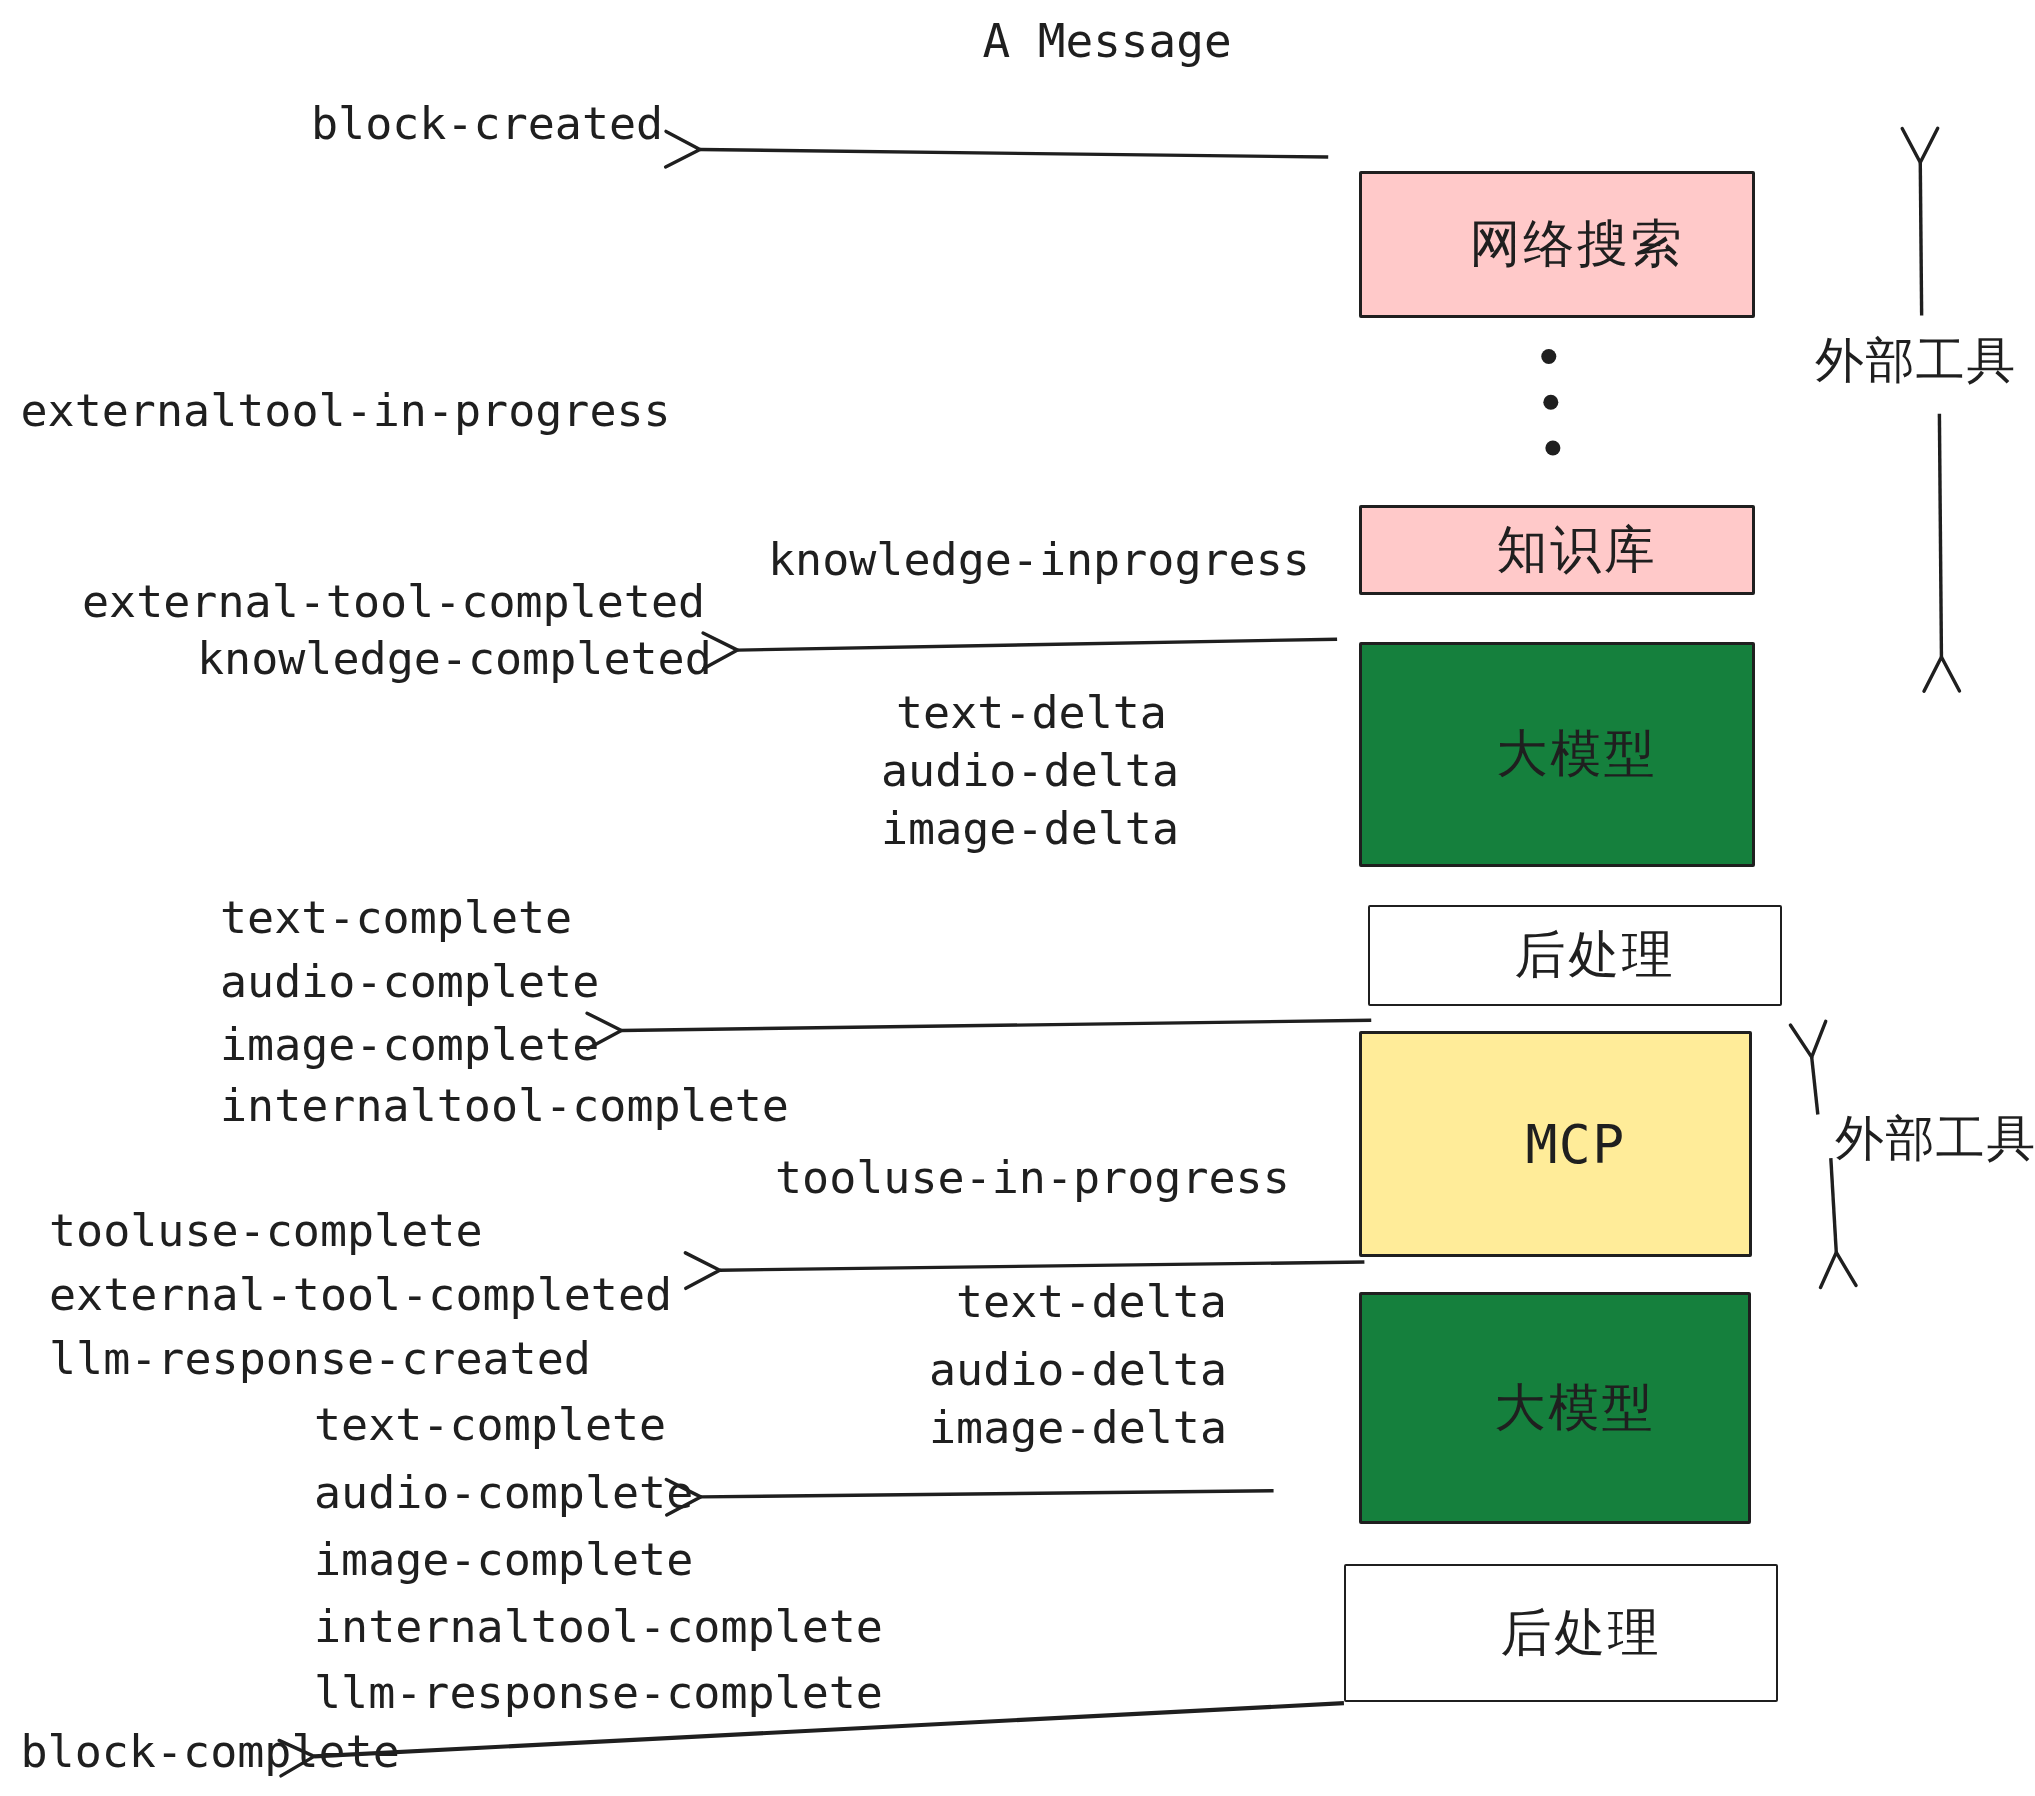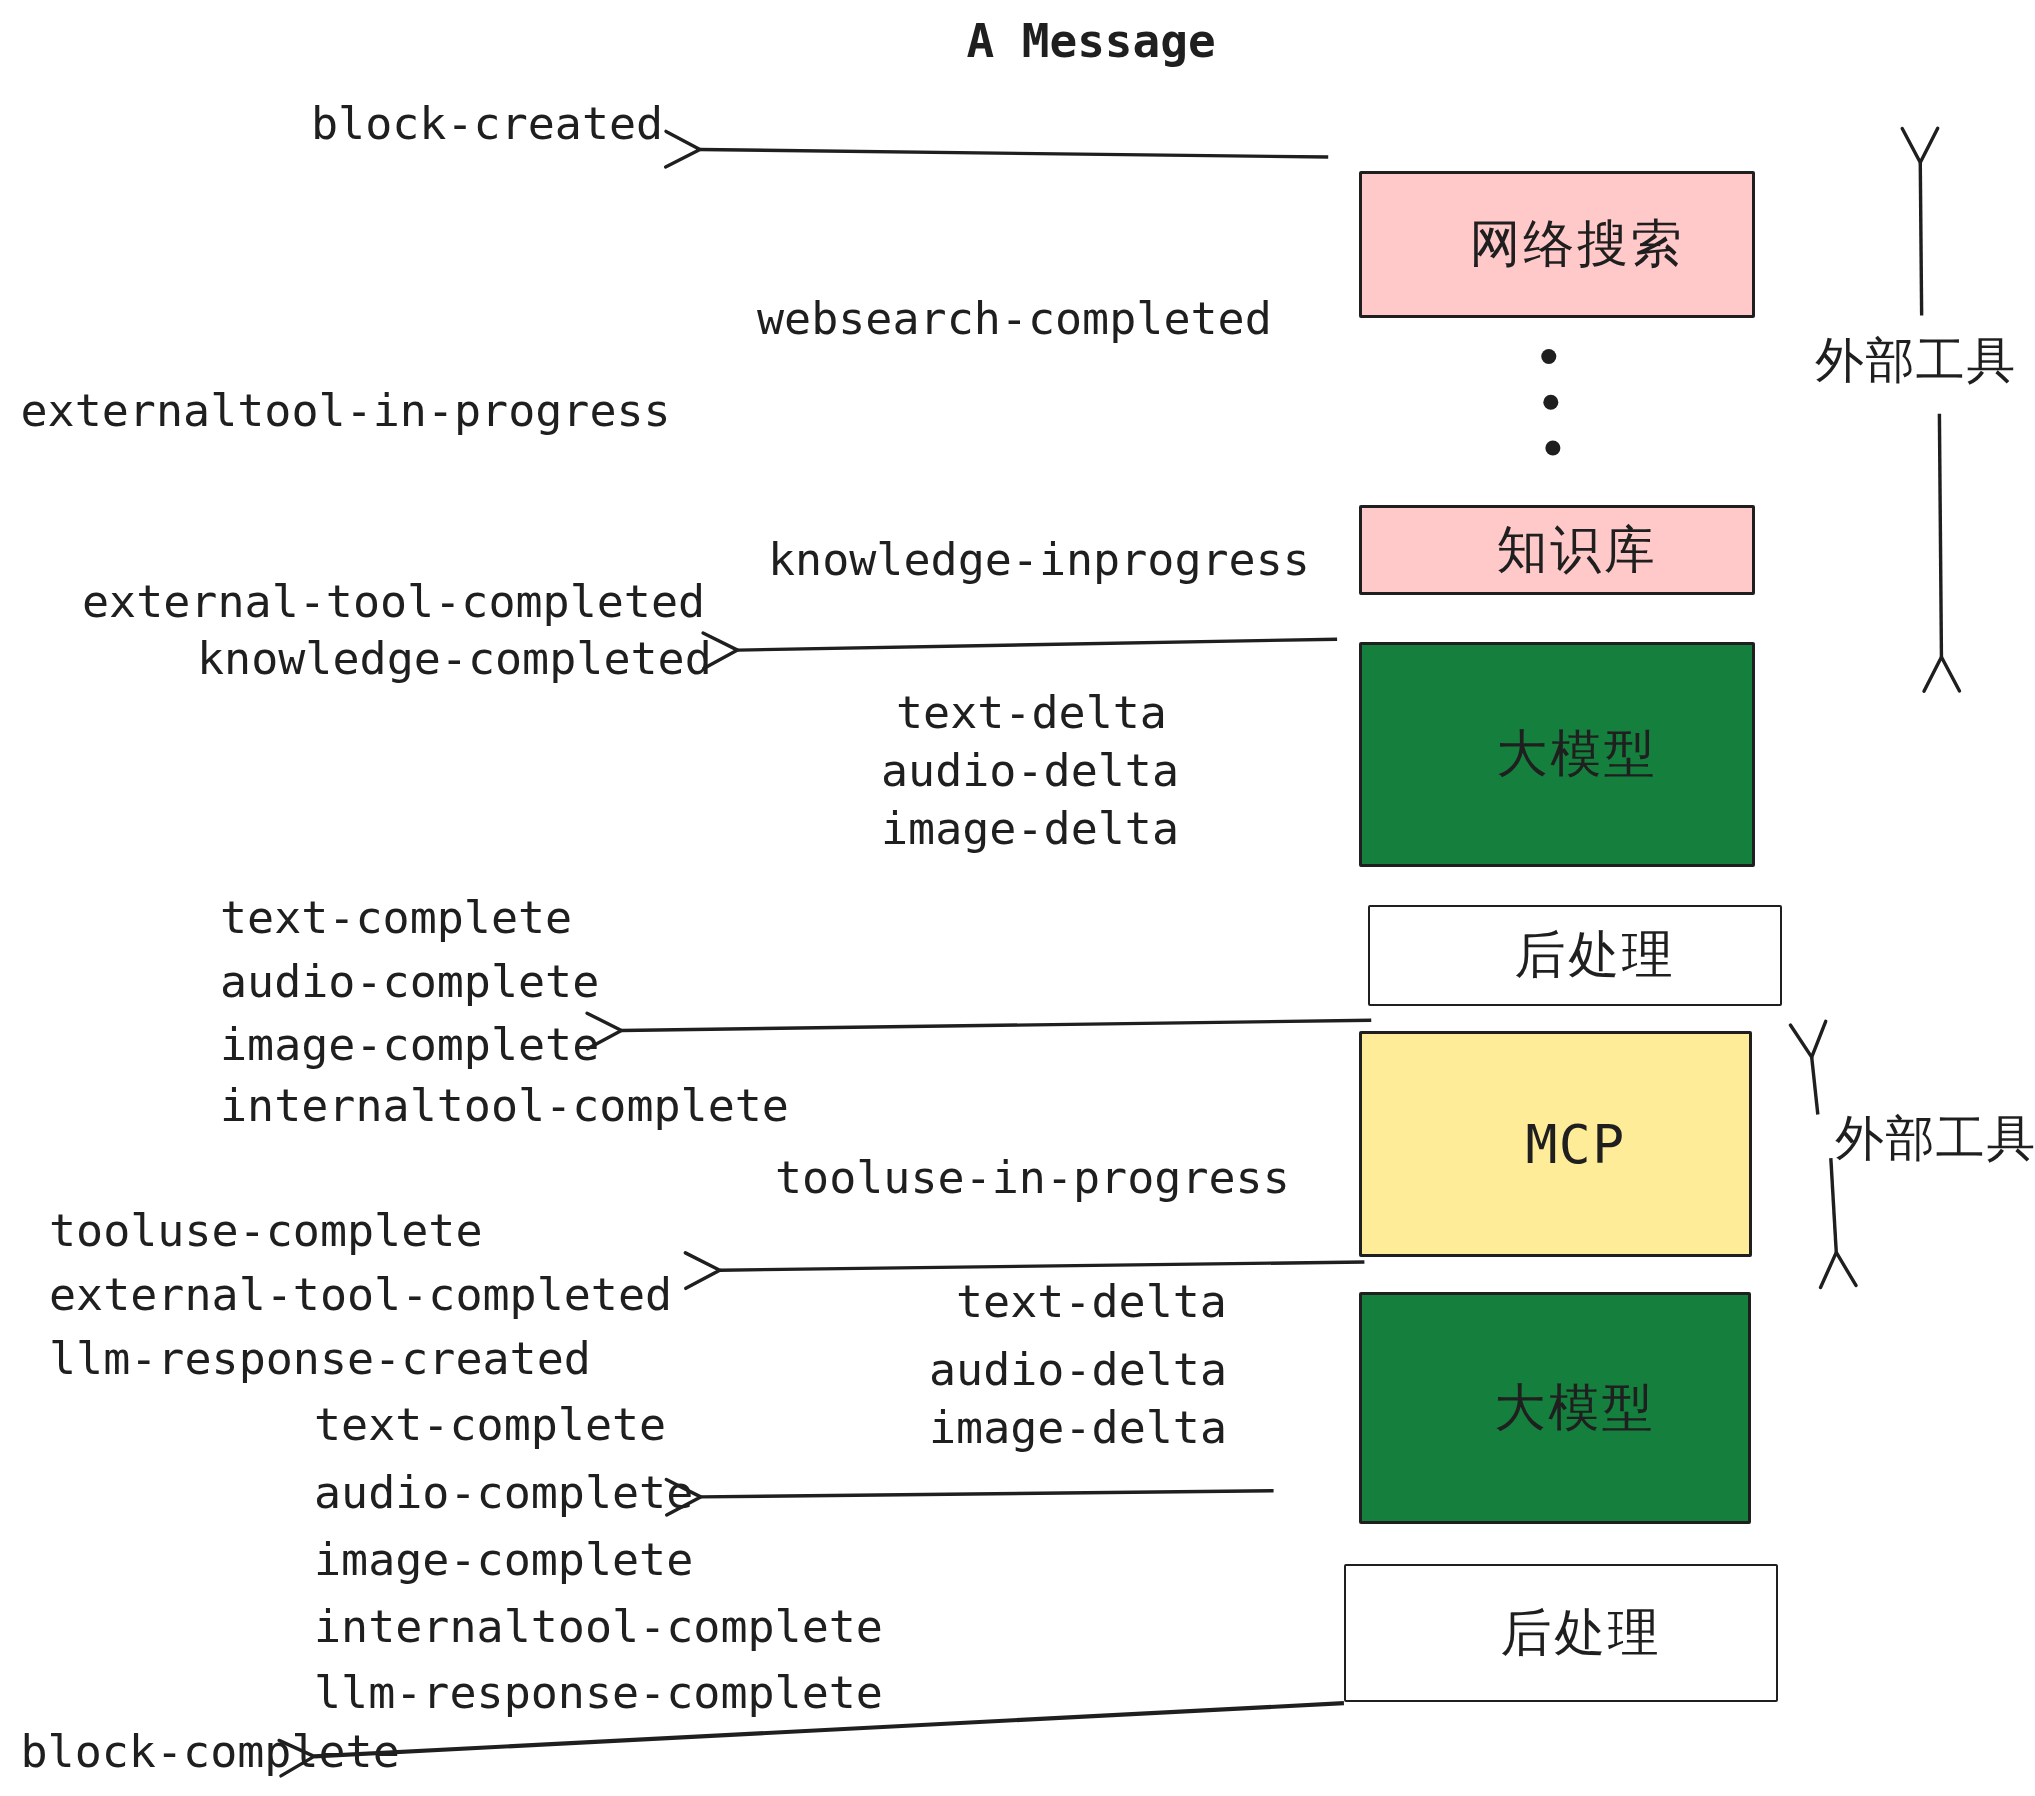--- a/index.html
+++ b/index.html
@@ -2,22 +2,23 @@
 <html style="font-size:11px"><head>
 <meta charset="utf-8">
 <style>
   html,body{margin:0;padding:0;background:#ffffff;}
   .canvas{
     position:relative;width:2035px;height:1796px;background:#ffffff;
     font-family:"DejaVu Sans Mono", monospace;color:#1f1f1f;overflow:hidden;
   }
   .title{
     position:absolute;transform:translate(-50%,-50%);
-    font-size:46px;font-weight:bold;white-space:nowrap;
+    font-size:46px;font-weight:normal;white-space:nowrap;
     font-family:"DejaVu Sans Mono", monospace;
+    margin-left:16px;
   }
   .evt{
     position:absolute;transform:translateY(-50%);
     font-size:45px;white-space:nowrap;line-height:1;
     font-family:"DejaVu Sans Mono", monospace;
     text-align:center;
   }
   .box{
     position:absolute;box-sizing:border-box;
     border:3.4px solid #1f1f1f;border-radius:2px;
@@ -39,21 +40,20 @@
   svg.overlay{position:absolute;left:0;top:0;pointer-events:none;}
 </style>
 </head>
 <body>
 
 <div class="canvas">
 
   <div class="title" style="left:1091px;top:41px">A Message</div>
 
   <div class="evt" style="left:311px;top:123px">block-created</div>
-  <div class="evt" style="left:757px;top:318px">websearch-completed</div>
   <div class="evt" style="left:20.5px;top:410px">externaltool-in-progress</div>
   <div class="evt" style="left:768px;top:559px">knowledge-inprogress</div>
   <div class="evt" style="left:82px;top:601px">external-tool-completed</div>
   <div class="evt" style="left:197px;top:658px">knowledge-completed</div>
   <div class="evt" style="left:896px;top:712px">text-delta</div>
   <div class="evt" style="left:881px;top:770px">audio-delta</div>
   <div class="evt" style="left:881px;top:828px">image-delta</div>
   <div class="evt" style="left:220px;top:917px">text-complete</div>
   <div class="evt" style="left:220px;top:981px">audio-complete</div>
   <div class="evt" style="left:220px;top:1044px">image-complete</div>

